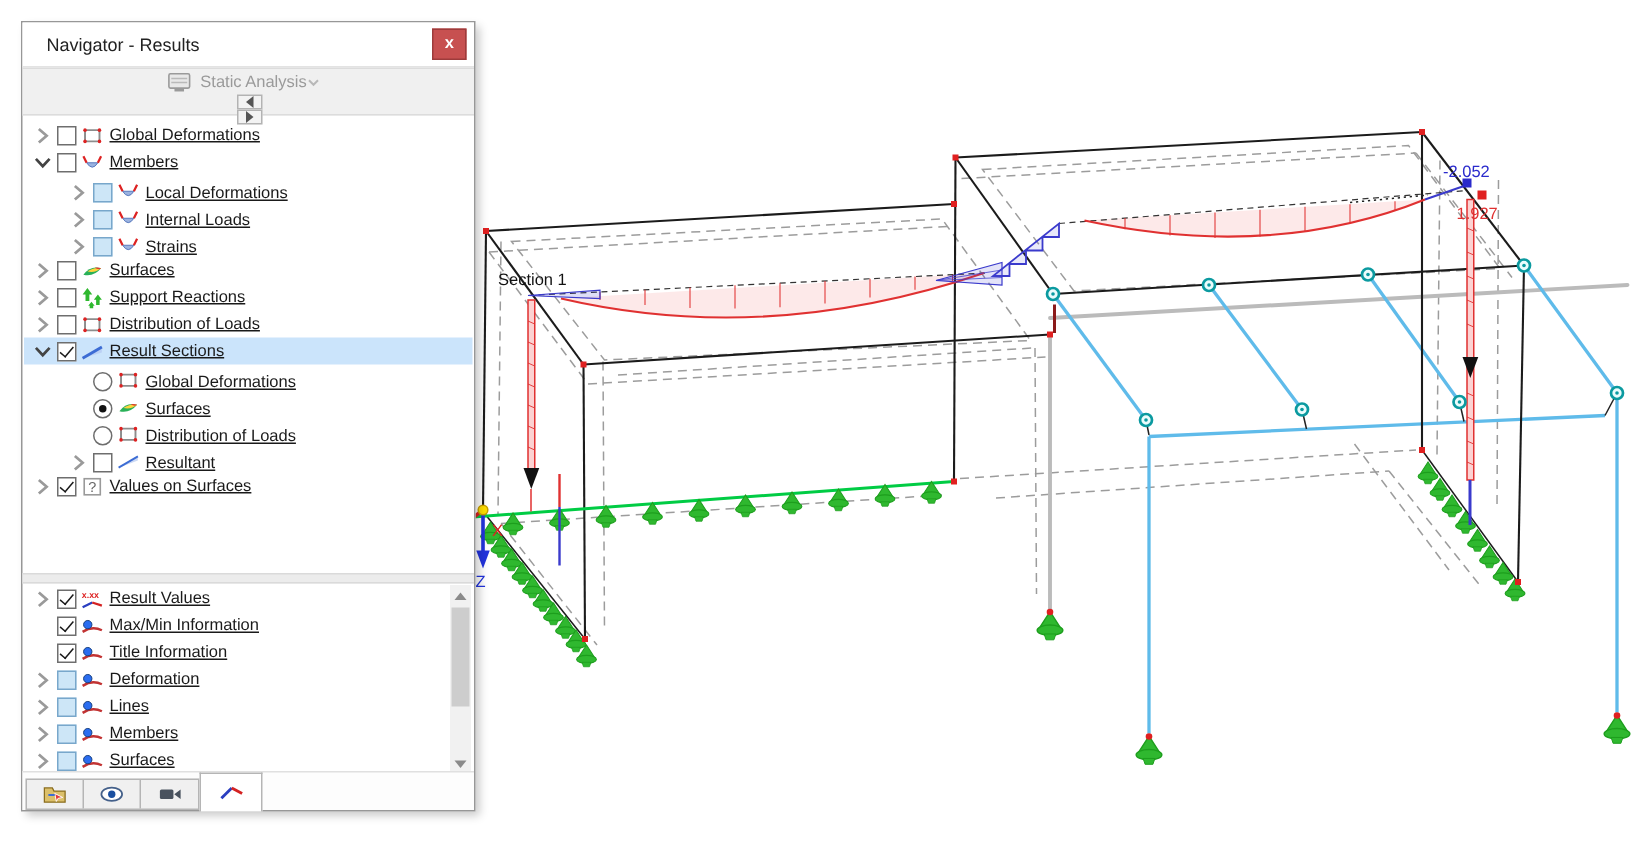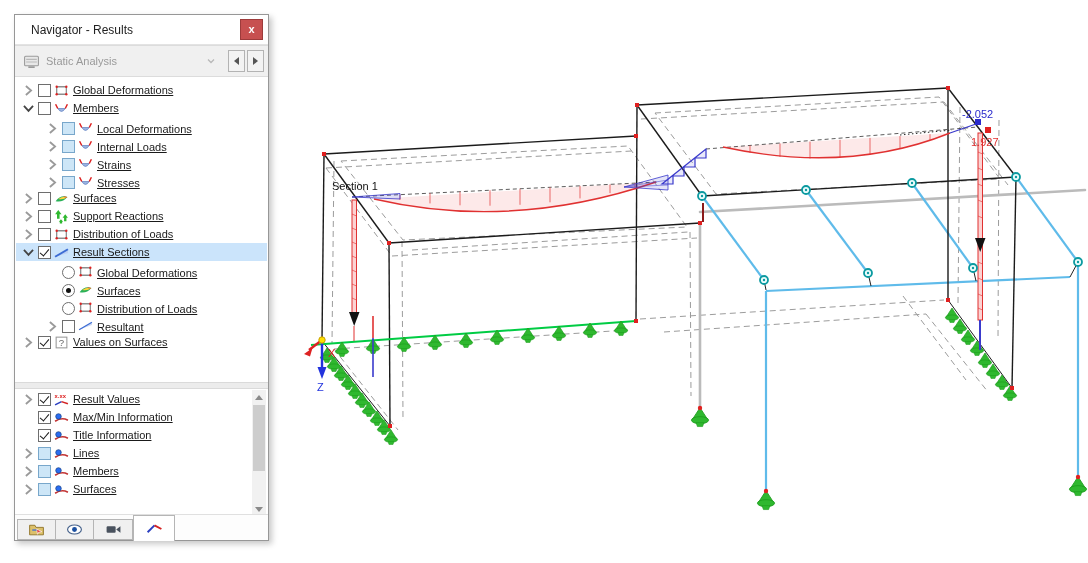--- a/index.html
+++ b/index.html
@@ -3,28 +3,28 @@
 <meta charset="utf-8">
 <style>
   html,body{margin:0;padding:0;background:#fff;}
   *{box-sizing:border-box;}
   .stage{position:relative;width:1088px;height:563px;background:#ffffff;overflow:hidden;
          font-family:"Liberation Sans",sans-serif;}
   
   .viewport{position:absolute;left:0;top:0;width:1088px;height:563px;}
   .viewport text{font-family:"Liberation Sans",sans-serif;font-size:11px;}
   
-  .panel{position:absolute;left:14px;top:14px;width:255px;height:527px;background:#fff;
+  .panel{position:absolute;left:14px;top:14px;width:303px;height:527px;background:#fff;
          border:1px solid #979797;box-shadow:3px 3px 6px rgba(0,0,0,.22);font-size:11px;color:#1a1a1a;}
   .titlebar{position:absolute;left:0;top:0;right:0;height:30px;background:#fff;border-bottom:1px solid #e3e3e3;}
   .title{position:absolute;left:16px;top:8px;font-size:12px;color:#222;}
   .closebtn{position:absolute;right:5px;top:4px;width:23px;height:21px;background:#c75050;border:1px solid #9d3b3b;
             color:#fff;font-size:11px;font-weight:bold;text-align:center;line-height:19px;cursor:default;}
   .toolbar{position:absolute;left:0;top:30px;right:0;height:32px;background:#f0f0f0;
-           border-top:1px solid #dcdcdc;border-bottom:1px solid #dcdcdc;display:flex;align-items:center;padding:0 4px;}
+           border-top:1px solid #dcdcdc;border-bottom:1px solid #dcdcdc;display:flex;align-items:center;padding:0 4px;flex-direction:column;}
   .combo{display:flex;align-items:center;flex:1;height:24px;padding:0 4px;}
   .combo .ci{width:17px;height:17px;margin-right:6px;}
   .combo .cv{color:#9a9a9a;flex:1;}
   .combo .chev{width:10px;height:10px;margin-right:6px;}
   .navbtn{width:17px;height:22px;background:#f3f3f3;border:1px solid #b3b3b3;margin-left:2px;
           display:flex;align-items:center;justify-content:center;}
   .tri-l{width:0;height:0;border-top:4px solid transparent;border-bottom:4px solid transparent;border-right:5px solid #555;}
   .tri-r{width:0;height:0;border-top:4px solid transparent;border-bottom:4px solid transparent;border-left:5px solid #555;}
   
   .tree1{position:absolute;left:1px;right:1px;top:66px;height:292px;}
@@ -390,30 +390,20 @@
       <div class="row lvl1">
         <svg class="ex">
             <use href="#chev-r"></use>
           </svg>
         <span class="cb fill"></span>
         <svg class="ti">
             <use href="#ic-member"></use>
           </svg>
         <span class="lb">Strains</span>
       </div>
-      <div class="row lvl1">
-        <svg class="ex">
-            <use href="#chev-r"></use>
-          </svg>
-        <span class="cb fill"></span>
-        <svg class="ti">
-            <use href="#ic-member"></use>
-          </svg>
-        <span class="lb">Stresses</span>
-      </div>
       <div class="row">
         <svg class="ex">
             <use href="#chev-r"></use>
           </svg>
         <span class="cb"></span>
         <svg class="ti">
             <use href="#ic-surface"></use>
           </svg>
         <span class="lb">Surfaces</span>
       </div>
@@ -517,20 +507,30 @@
           </svg>
         <span class="lb">Max/Min Information</span>
       </div>
       <div class="row">
         <span class="sp"></span>
         <span class="cb on"></span>
         <svg class="ti">
             <use href="#ic-eye"></use>
           </svg>
         <span class="lb">Title Information</span>
+      </div>
+      <div class="row">
+        <svg class="ex">
+            <use href="#chev-r"></use>
+          </svg>
+        <span class="cb fill"></span>
+        <svg class="ti">
+            <use href="#ic-eye"></use>
+          </svg>
+        <span class="lb">Deformation</span>
       </div>
       <div class="row">
         <svg class="ex">
             <use href="#chev-r"></use>
           </svg>
         <span class="cb fill"></span>
         <svg class="ti">
             <use href="#ic-eye"></use>
           </svg>
         <span class="lb">Lines</span>

